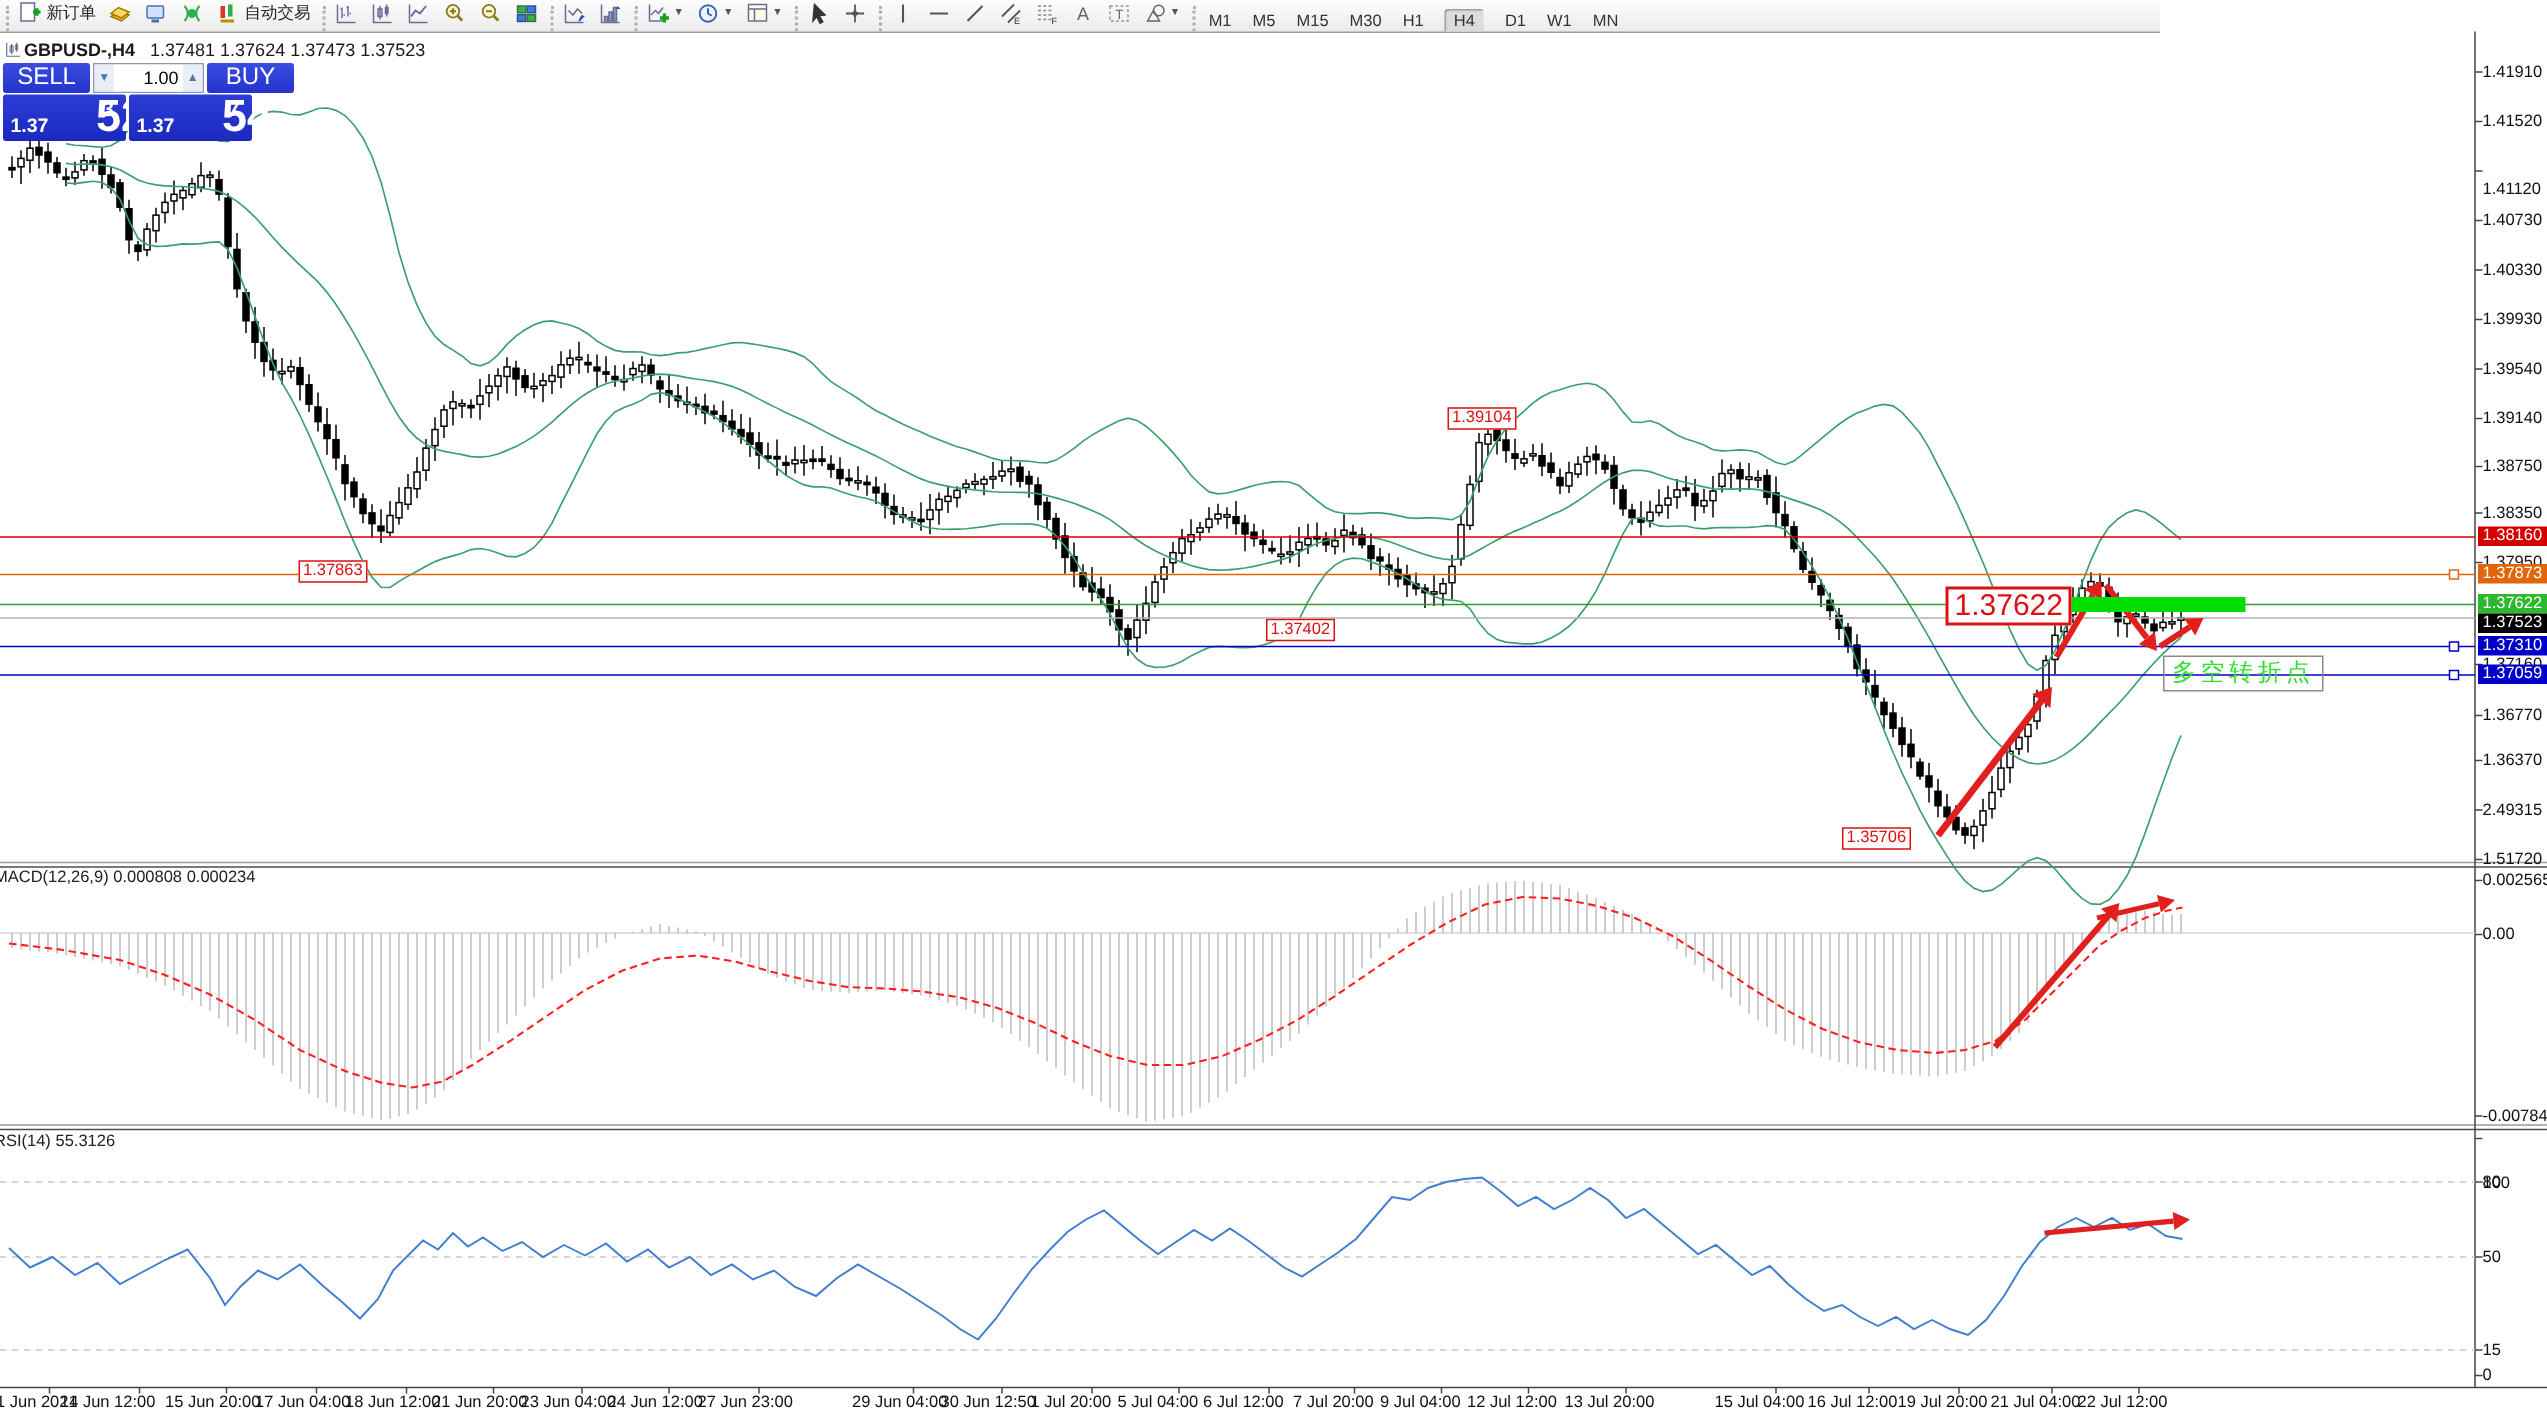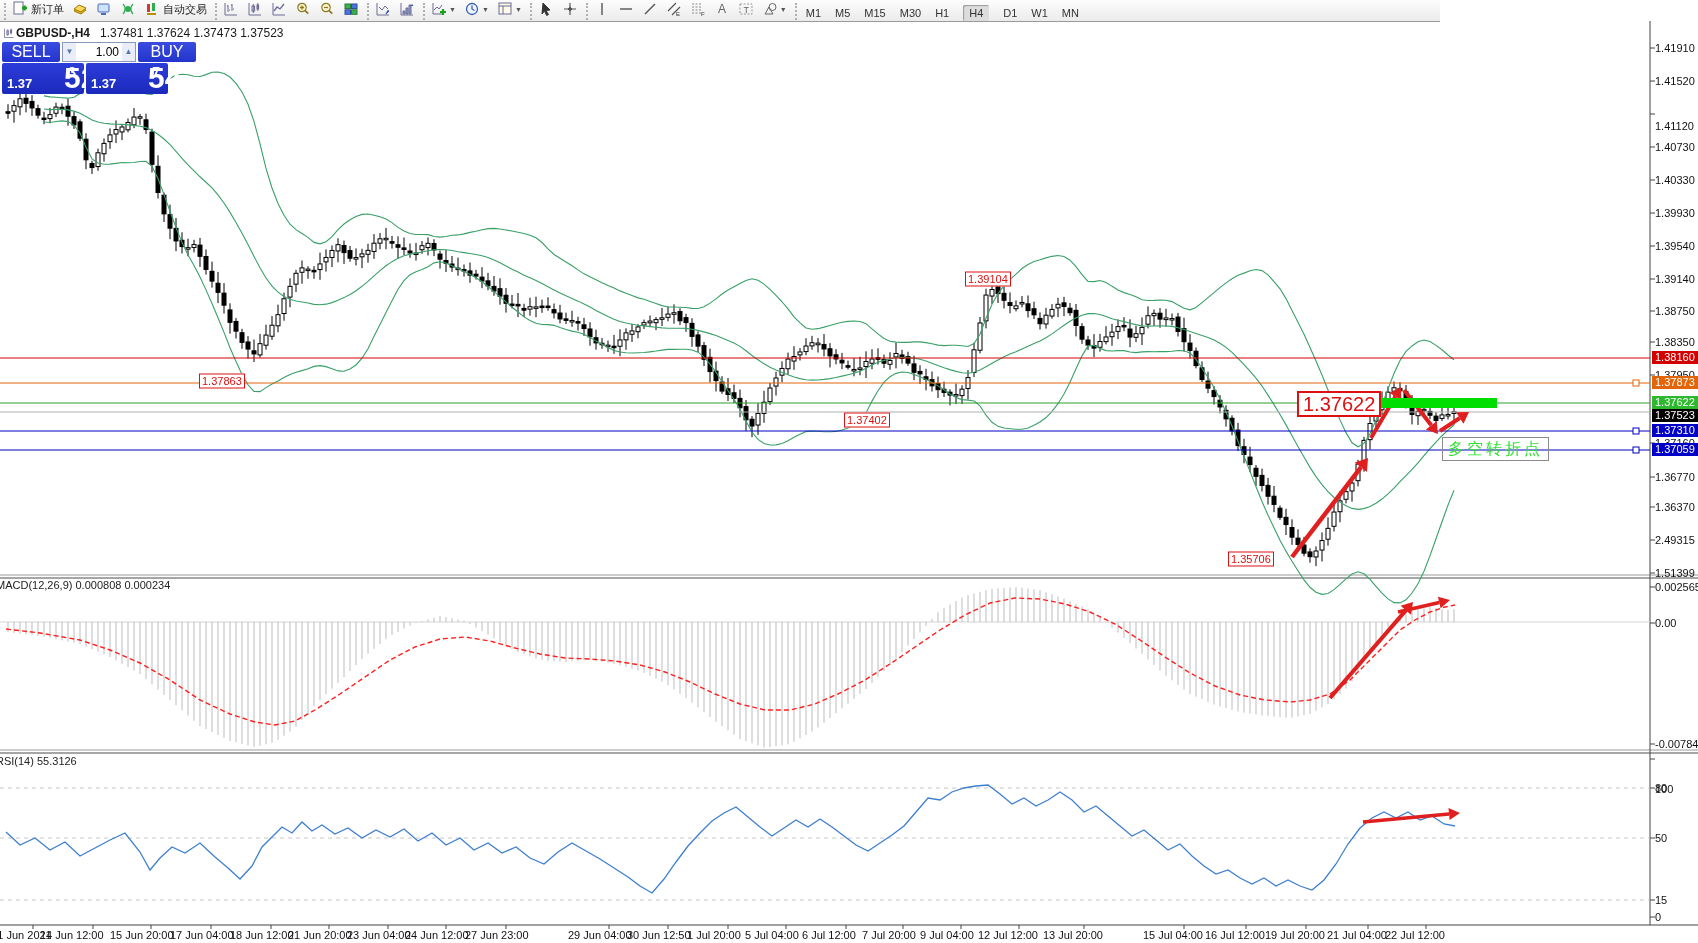--- a/index.html
+++ b/index.html
@@ -1104,21 +1104,21 @@
       <div class="axis-label" style="left: 1655px; top: 213px;">1.39930</div>
       <div class="axis-label" style="left: 1655px; top: 246px;">1.39540</div>
       <div class="axis-label" style="left: 1655px; top: 279px;">1.39140</div>
       <div class="axis-label" style="left: 1655px; top: 311px;">1.38750</div>
       <div class="axis-label" style="left: 1655px; top: 342px;">1.38350</div>
       <div class="axis-label" style="left: 1655px; top: 375px;">1.37950</div>
       <div class="axis-label" style="left: 1655px; top: 443px;">1.37160</div>
       <div class="axis-label" style="left: 1655px; top: 477px;">1.36770</div>
       <div class="axis-label" style="left: 1655px; top: 507px;">1.36370</div>
       <div class="axis-label" style="left: 1655px; top: 540px;">2.49315</div>
-      <div class="axis-label" style="left: 1655px; top: 573px;">1.51399</div>
+      <div class="axis-label" style="left: 1655px; top: 573px;">1.51720</div>
       <div class="price-tag" style="top: 351px; background: rgb(212, 0, 0);">1.38160</div>
       <div class="price-tag" style="top: 376px; background: rgb(227, 101, 10);">1.37873</div>
       <div class="price-tag" style="top: 396px; background: rgb(46, 184, 46);">1.37622</div>
       <div class="price-tag" style="top: 409px; background: rgb(0, 0, 0);">1.37523</div>
       <div class="price-tag" style="top: 424px; background: rgb(0, 0, 200);">1.37310</div>
       <div class="price-tag" style="top: 443px; background: rgb(0, 0, 200);">1.37059</div>
       <div class="axis-label" style="left: 1655px; top: 587px;">0.002565</div>
       <div class="axis-label" style="left: 1655px; top: 623px;">0.00</div>
       <div class="axis-label" style="left: 1655px; top: 744px;">-0.007847</div>
       <div class="axis-label" style="left: 1655px; top: 789px;">100</div>

